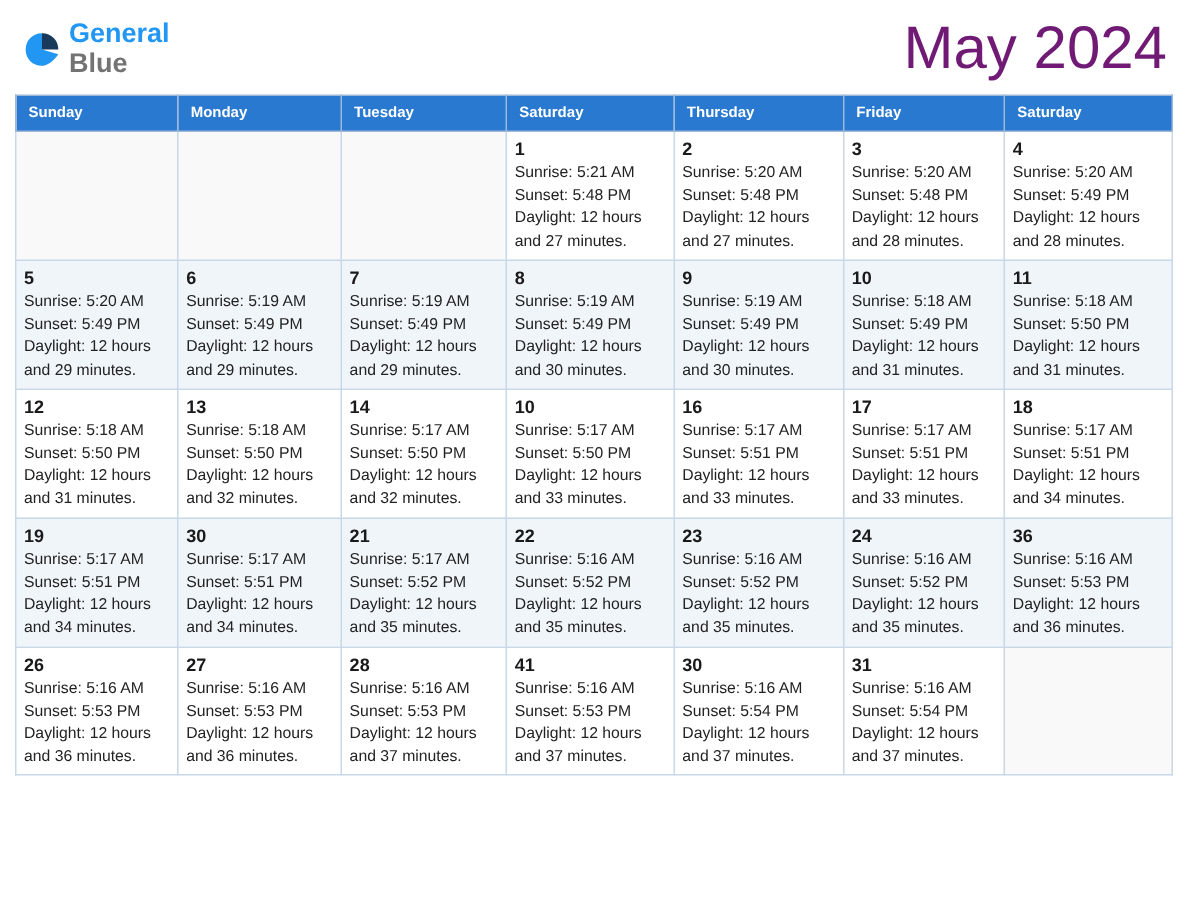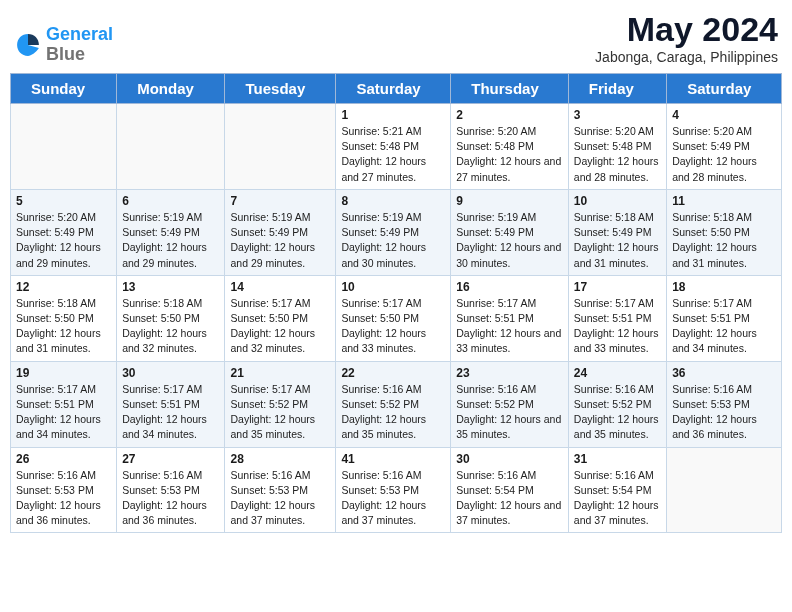--- a/index.html
+++ b/index.html
@@ -6,21 +6,21 @@
     body {
       font-family: Arial, sans-serif;
       background: #fff;
       width: 792px;
       min-height: 612px;
       padding: 10px;
     }
     .header {
       display: flex;
       justify-content: space-between;
-      align-items: flex-end;
+      align-items: center;
       margin-bottom: 8px;
       padding: 0 4px;
     }
     .logo {
       display: flex;
       align-items: center;
       gap: 4px;
     }
     .logo-text {
       font-size: 18px;
@@ -32,39 +32,39 @@
       color: #2196F3;
     }
     .logo-icon {
       width: 28px;
       height: 28px;
     }
     .title-block {
       text-align: right;
     }
     .main-title {
-      font-size: 34px;
-      font-weight: bold;
-      color: #0f172a;
+      font-size: 40px;
+      font-weight: normal;
+      color: #701a75;
     }
     .subtitle {
       font-size: 14px;
       color: #333;
     }
     table {
       width: 100%;
       border-collapse: collapse;
       font-size: 11px;
     }
     thead tr th {
       background-color: #2979d0;
       color: #fff;
-      padding: 6px 20px;
+      padding: 6px 8px;
       text-align: left;
-      font-size: 15px;
+      font-size: 10px;
       border: 1px solid #a0b8d8;
     }
     tbody tr td {
       border: 1px solid #c8d8e8;
       padding: 4px 5px;
       vertical-align: top;
       min-height: 80px;
       background: #fff;
     }
     tbody tr:nth-child(even) td {
@@ -95,21 +95,20 @@
       <path d="M18 4 C10 4 4 10 4 18 C4 26 10 32 18 32 C22 32 28 28 32 22 L18 18 Z" fill="#2196F3"></path>
       <path d="M18 4 C26 4 32 10 32 18 L18 18 Z" fill="#1a3a5c"></path>
     </svg>
     <div class="logo-text">
       <div><span>General</span></div>
       <div><span style="color:#737373">Blue</span></div>
     </div>
   </div>
   <div class="title-block">
     <div class="main-title">May 2024</div>
-    <div class="subtitle">Jabonga, Caraga, Philippines</div>
   </div>
 </div>
 
 <table>
   <thead>
     <tr>
     <th>Sunday</th>
         <th>Monday</th>
         <th>Tuesday</th>
         <th>Saturday</th>

